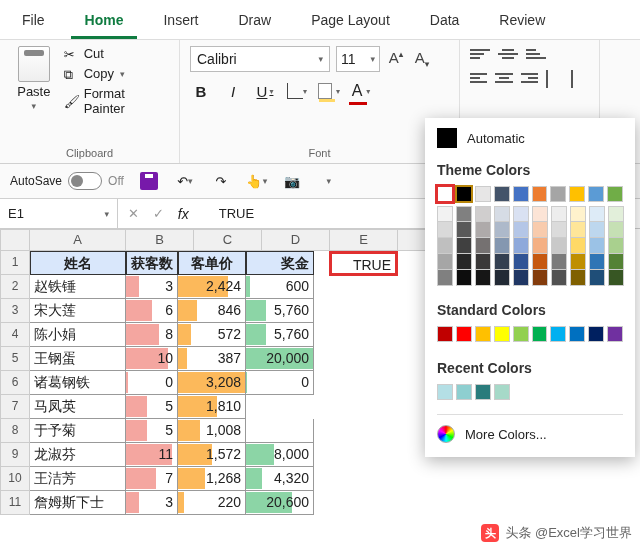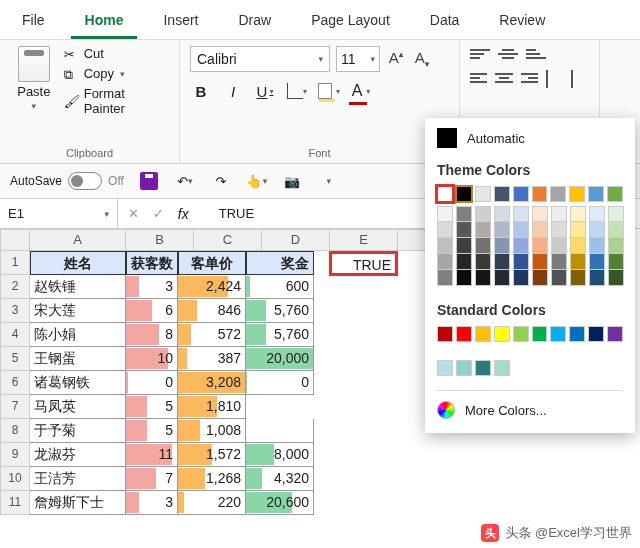--- a/index.html
+++ b/index.html
@@ -410,20 +410,21 @@
       <div class="sw" style="background:#ff0000"></div>
       <div class="sw" style="background:#ffc000"></div>
       <div class="sw" style="background:#ffff00"></div>
       <div class="sw" style="background:#92d050"></div>
       <div class="sw" style="background:#00b050"></div>
       <div class="sw" style="background:#00b0f0"></div>
       <div class="sw" style="background:#0070c0"></div>
       <div class="sw" style="background:#002060"></div>
       <div class="sw" style="background:#7030a0"></div>
     </div>
+  <div class="sect-title">Recent Colors</div>
   <div class="recent-row" id="recent-row">
       <div class="sw" style="background:#b4dfe5"></div>
       <div class="sw" style="background:#8ecfd0"></div>
       <div class="sw" style="background:#2a7c7c"></div>
       <div class="sw" style="background:#a6d9c8"></div>
     </div>
   <div class="more-row">
     <div class="pal-ic"></div>
     <span>More Colors...</span>
   </div>

